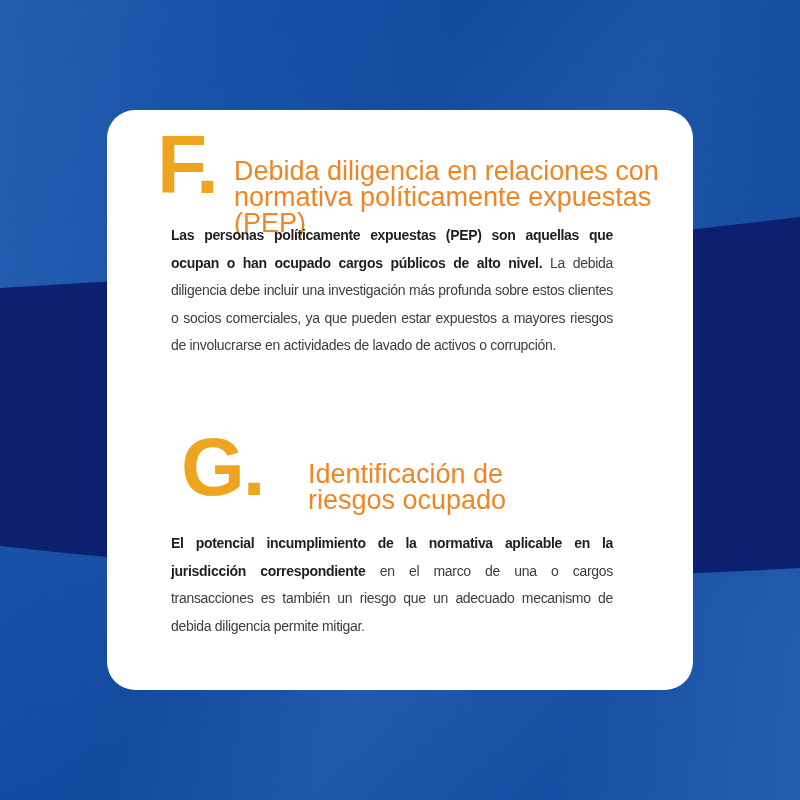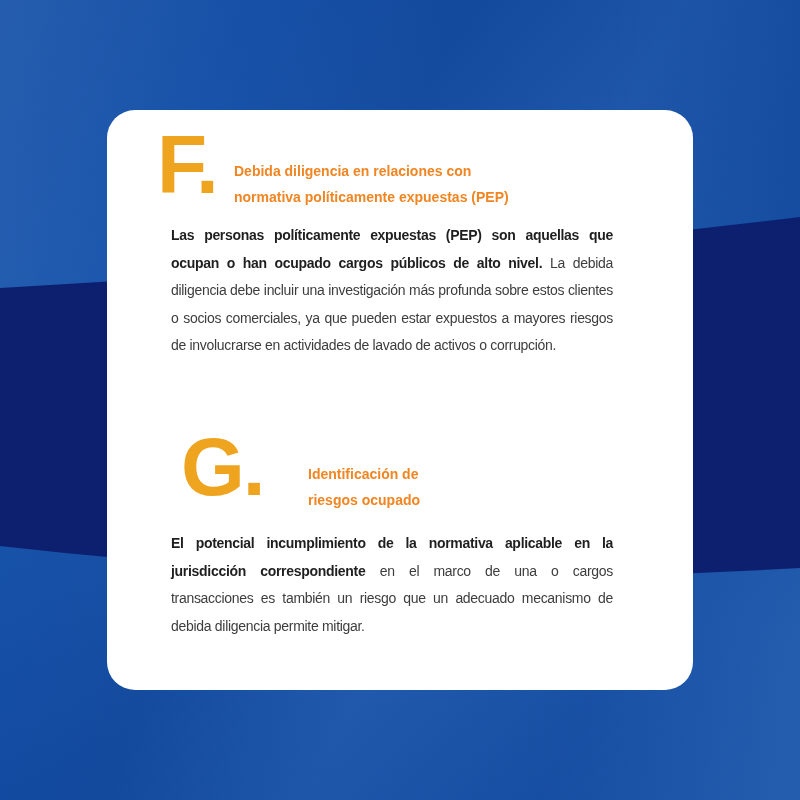--- a/index.html
+++ b/index.html
@@ -33,22 +33,22 @@
     font-weight: 700;
     font-size: 82px;
     line-height: 82px;
     letter-spacing: -2px;
     color: #efa41f;
   }
   .letter-f { left: 50px; top: 14px; }
   .letter-g { left: 74px; top: 316px; }
   .section-heading {
     position: absolute;
-    font-weight: 700;
-    font-size: 14px;
+    font-weight: 400;
+    font-size: 27px;
     line-height: 26px;
     color: #f08522;
   }
   .heading-f { left: 127px; top: 48px; }
   .heading-g { left: 159px; top: 351px; margin-left: 42px; }
   .body-para {
     position: absolute;
     left: 64px;
     width: 442px;
     font-size: 14px;

